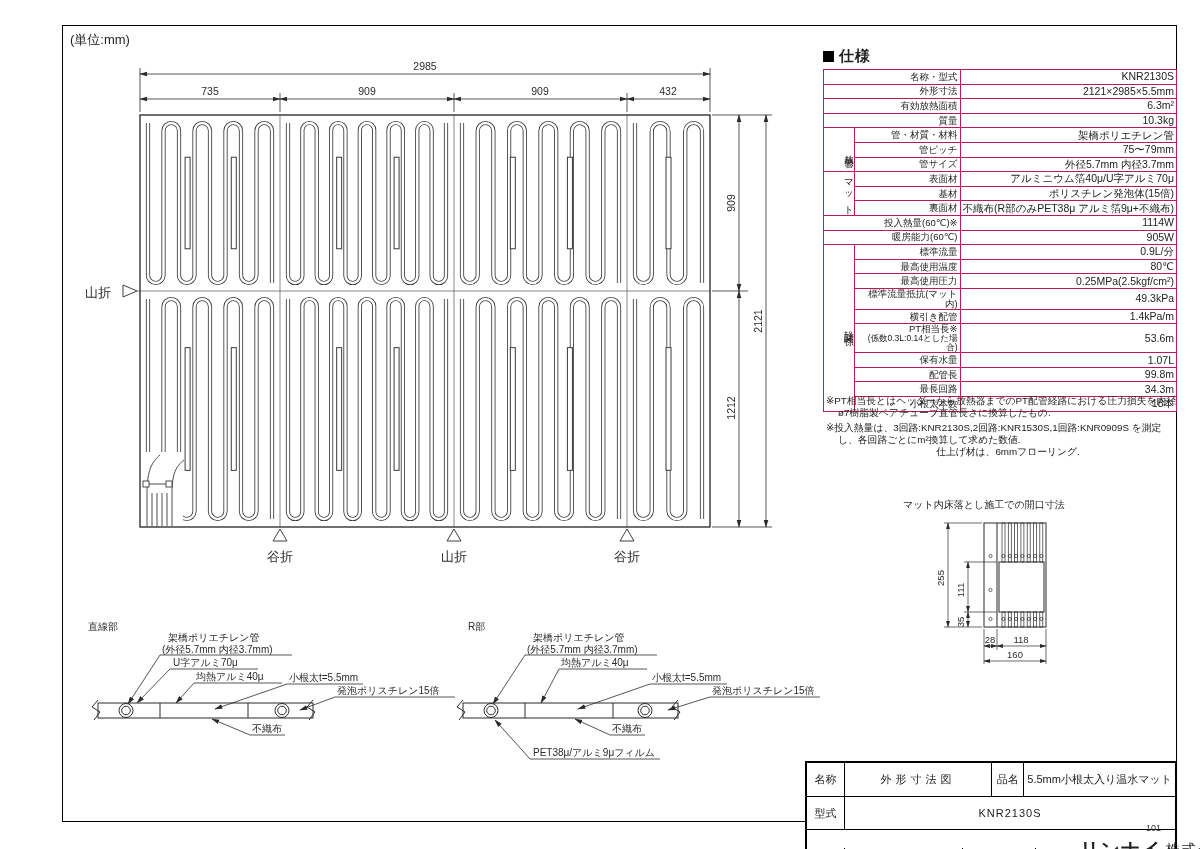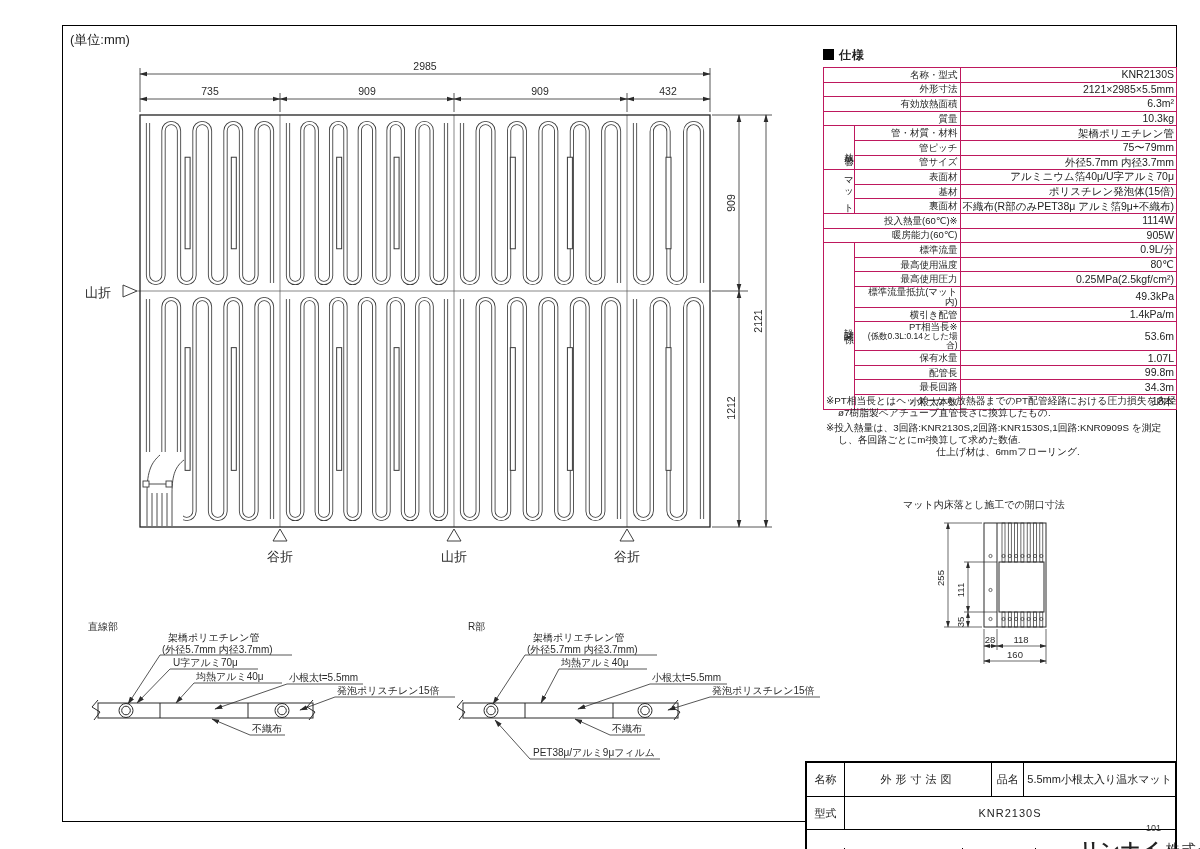--- a/index.html
+++ b/index.html
@@ -8,21 +8,21 @@
   #frame { position:absolute; left:62px; top:25px; width:1115px; height:797px; border:1.6px solid #000; }
   #unit-note { position:absolute; left:70px; top:31px; font-size:13px; color:#222; }
   svg { position:absolute; left:0; top:0; }
   text { fill:#2b2b2b; }
   .dimtxt { font-size:10.5px; }
   .lbl { font-size:10px; }
   .foldtxt { font-size:13px; }
 
   
   #spec { position:absolute; left:823px; top:47px; width:354px; }
-  #spec-heading { font-size:12px; font-weight:bold; margin-bottom:3px; letter-spacing:1px; }
+  #spec-heading { font-size:15px; font-weight:bold; margin-bottom:3px; letter-spacing:1px; }
   #spec-heading .sq { display:inline-block; width:11px; height:11px; background:#000; margin-right:5px; vertical-align:-1px; }
   table.spec { border-collapse:collapse; width:354px; }
   table.spec td { border:1px solid #be185d; font-size:9.5px; height:14.6px; padding:0 2px; text-align:right; vertical-align:middle; line-height:1.05;margin-top:12px; }
   table.spec td.grp { width:20px; font-size:9.5px; padding:0; }
   table.spec td.grp span { writing-mode:vertical-rl; text-orientation:upright; letter-spacing:2px; }
   table.spec td.lab { width:110px; }
   table.spec td.val { width:224px; font-size:10.5px; font-family:"Liberation Sans","DejaVu Sans",sans-serif; }
   table.spec tr.tall td { height:27px; }
   table.spec .sub { font-size:8.5px; }
 

